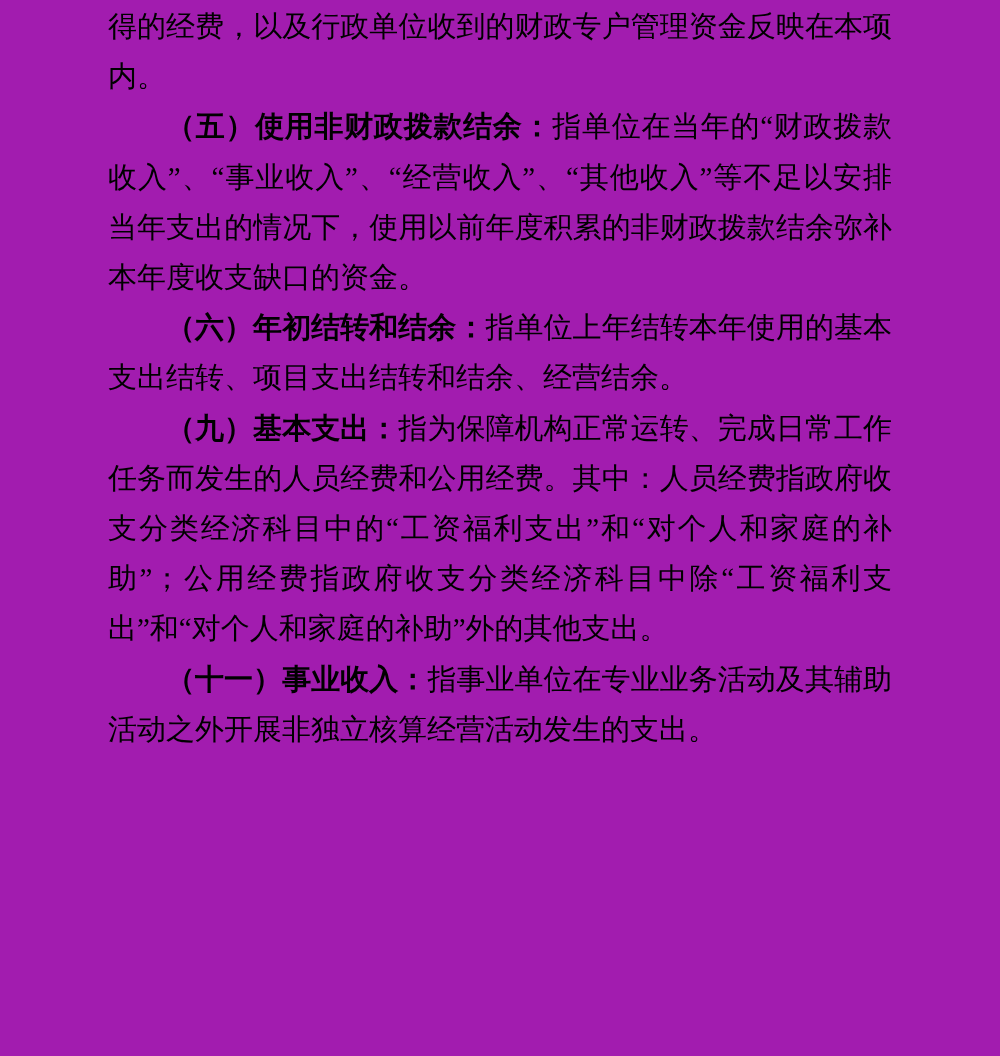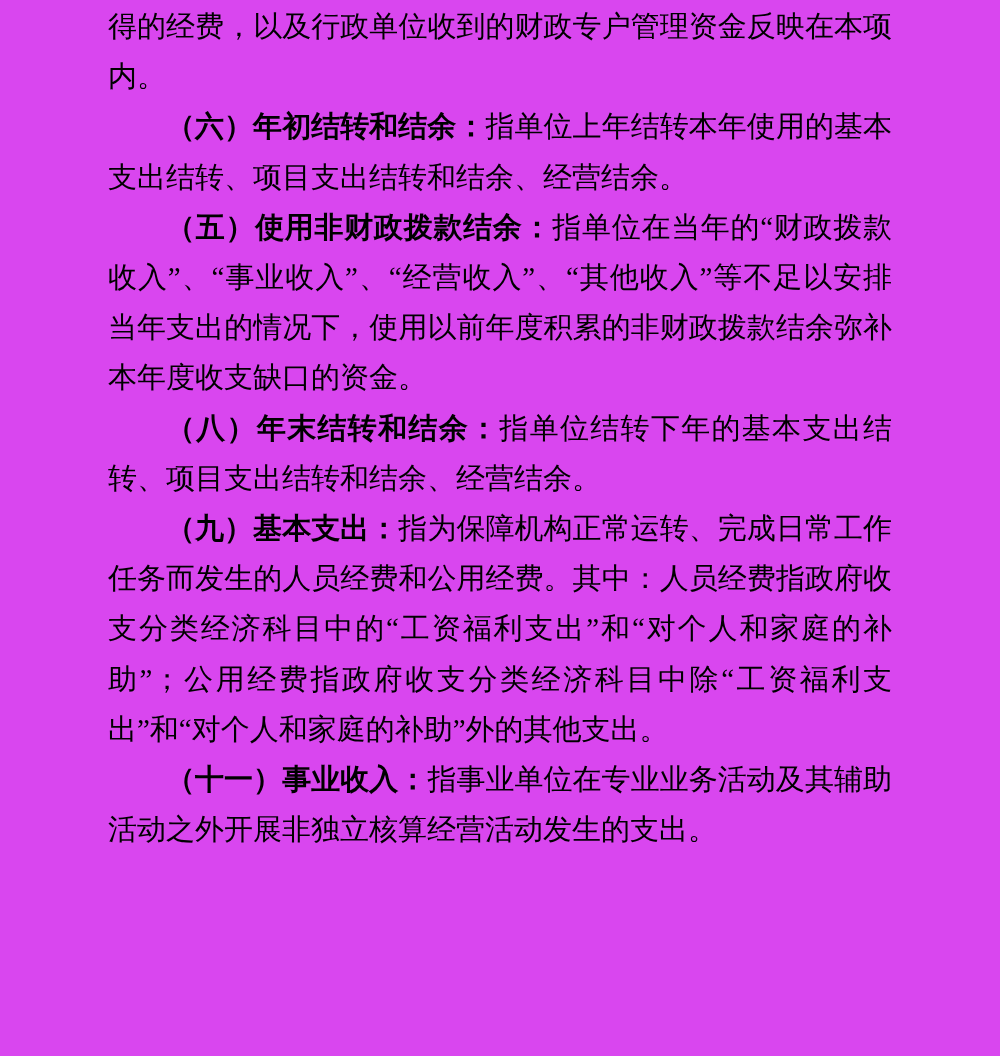--- a/index.html
+++ b/index.html
@@ -4,21 +4,21 @@
 <style>
   html, body {
     margin: 0;
     padding: 0;
     background: #ffffff;
   }
   .page {
     position: relative;
     width: 1000px;
     height: 1056px;
-    background: #d946ef;
+    background: #a21caf;
     overflow: hidden;
   }
   .text-block {
     position: absolute;
     left: 108px;
     top: 1px;
     width: 784px;
     font-family: "Liberation Serif", "DejaVu Serif", serif;
     font-size: 29px;
     line-height: 50.2px;
@@ -38,19 +38,18 @@
   .term-label {
     font-weight: 700;
   }
 </style>
 </head>
 <body>
 
 <div class="page">
   <div class="text-block" id="text-block" style="color: rgb(0, 0, 0);">
       <p class="para"><span>得的经费，以及行政单位收到的财政专户管理资金反映在本项内。</span></p>
+      <p class="para indent"><strong class="term-label">（五）使用非财政拨款结余：</strong><span>指单位在当年的“财政拨款收入”、“事业收入”、“经营收入”、“其他收入”等不足以安排当年支出的情况下，使用以前年度积累的非财政拨款结余弥补本年度收支缺口的资金。</span></p>
       <p class="para indent"><strong class="term-label">（六）年初结转和结余：</strong><span>指单位上年结转本年使用的基本支出结转、项目支出结转和结余、经营结余。</span></p>
-      <p class="para indent"><strong class="term-label">（五）使用非财政拨款结余：</strong><span>指单位在当年的“财政拨款收入”、“事业收入”、“经营收入”、“其他收入”等不足以安排当年支出的情况下，使用以前年度积累的非财政拨款结余弥补本年度收支缺口的资金。</span></p>
-      <p class="para indent"><strong class="term-label">（八）年末结转和结余：</strong><span>指单位结转下年的基本支出结转、项目支出结转和结余、经营结余。</span></p>
       <p class="para indent"><strong class="term-label">（九）基本支出：</strong><span>指为保障机构正常运转、完成日常工作任务而发生的人员经费和公用经费。其中：人员经费指政府收支分类经济科目中的“工资福利支出”和“对个人和家庭的补助”；公用经费指政府收支分类经济科目中除“工资福利支出”和“对个人和家庭的补助”外的其他支出。</span></p>
       <p class="para indent"><strong class="term-label">（十一）事业收入：</strong><span>指事业单位在专业业务活动及其辅助活动之外开展非独立核算经营活动发生的支出。</span></p>
     </div>
 </div>
 
 </body></html>

